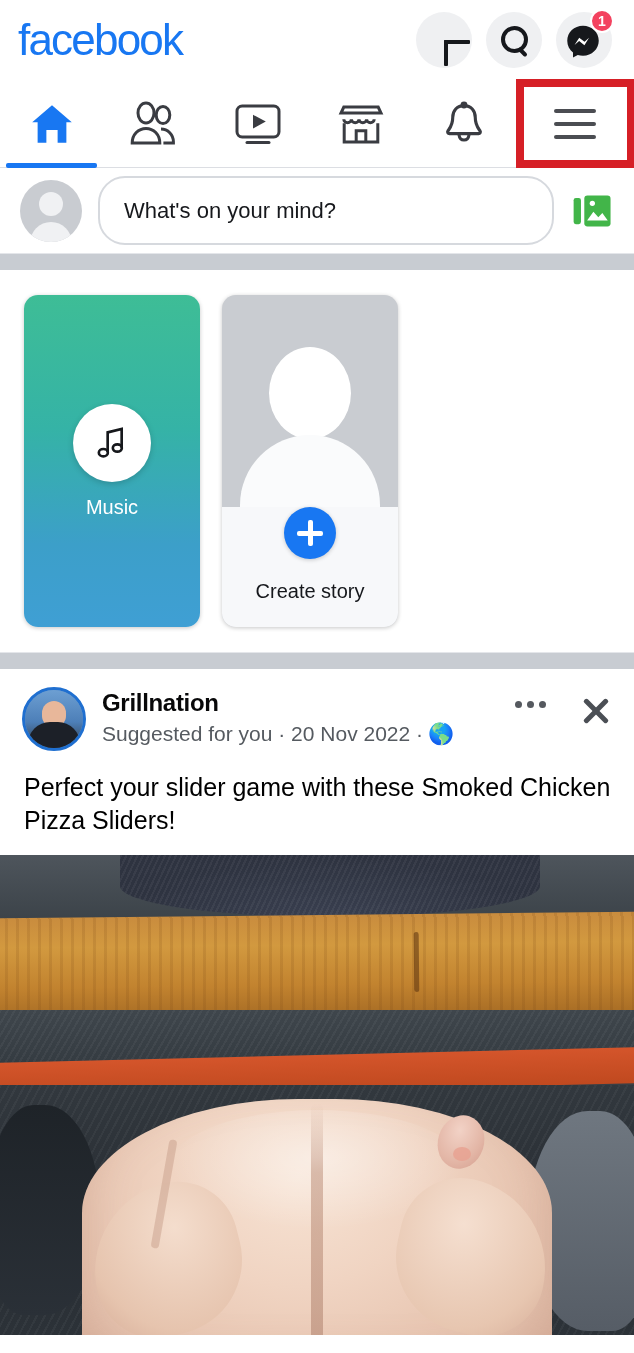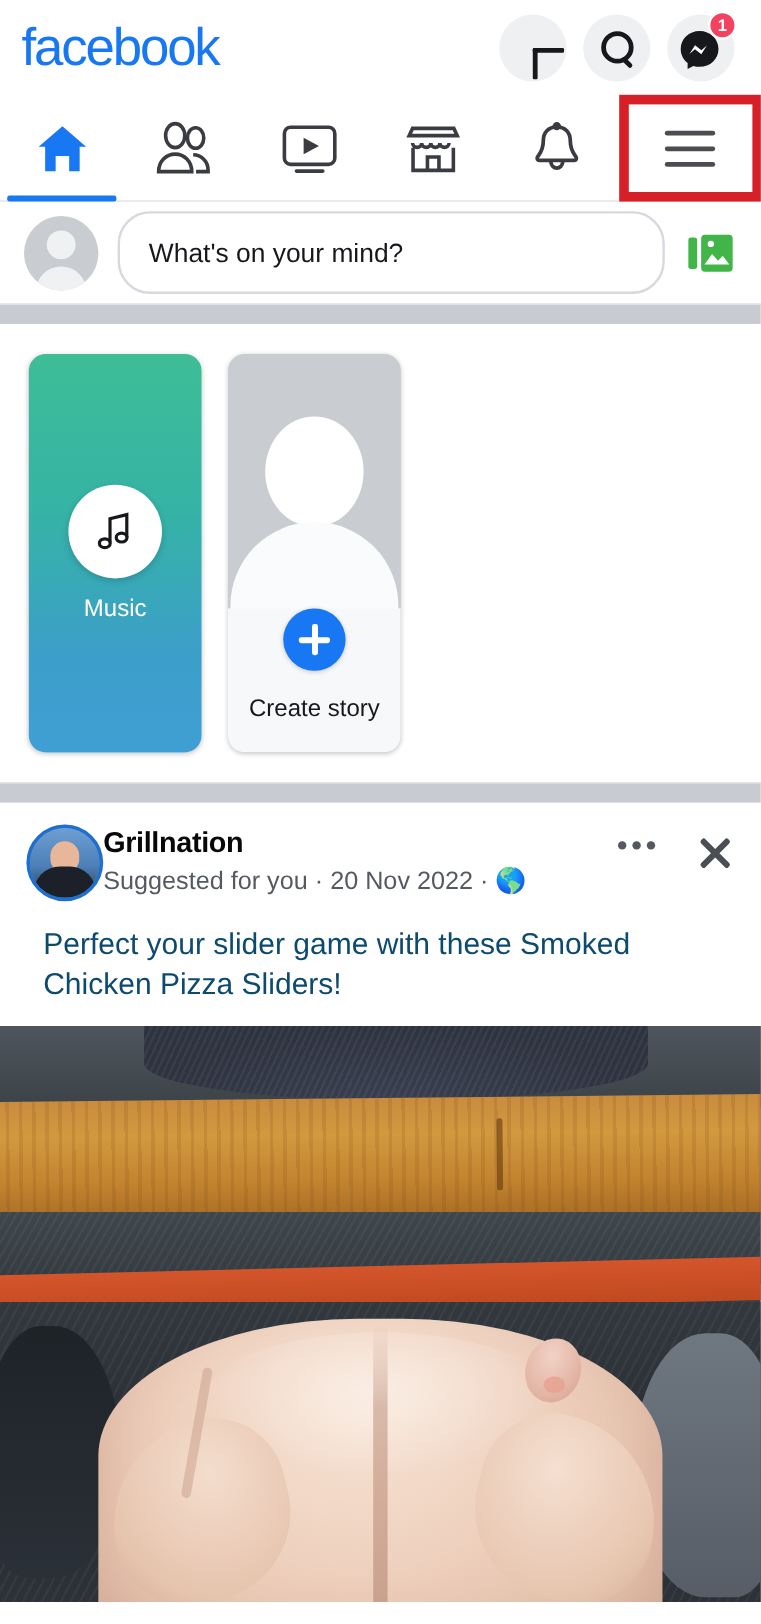--- a/index.html
+++ b/index.html
@@ -100,21 +100,21 @@
 
   
   .sep { height: 17px; background: #c8ccd2; border-top: 1px solid #e4e6ea; }
 
   
   .stories {
     height: 382px; display: flex; gap: 22px;
     padding: 25px 0 25px 24px; background: #fff; overflow: hidden;
   }
   .story-card {
-    width: 144px; height: 332px; border-radius: 14px;
+    width: 176px; height: 332px; border-radius: 14px;
     position: relative; overflow: hidden; flex: 0 0 auto;
     box-shadow: 0 1px 4px rgba(0,0,0,.22);
   }
   .story-music {
     background: linear-gradient(180deg, #3ebd96 0%, #35b3a6 40%, #3c9fc9 75%, #3f9fd4 100%);
     display: flex; flex-direction: column; align-items: center;
     justify-content: center; gap: 14px;
   }
   .music-circle {
     width: 78px; height: 78px; border-radius: 50%; background: #fff;
@@ -142,21 +142,21 @@
     width: 52px; height: 52px; border-radius: 50%; background: #1877f2;
     display: flex; align-items: center; justify-content: center; z-index: 3;
     box-shadow: 0 1px 4px rgba(0,0,0,.2);
   }
   .cs-plus .ph { position: absolute; width: 26px; height: 5px; background: #fff; border-radius: 2px; }
   .cs-plus .pv { position: absolute; width: 5px; height: 26px; background: #fff; border-radius: 2px; }
 
   
   .post { background: #fff; }
   .post-head {
-    display: flex; align-items: flex-start; 
+    display: flex; align-items: flex-start; gap: 16px;
     padding: 18px 22px 8px 22px;
   }
   .post-avatar {
     width: 64px; height: 64px; border-radius: 50%; flex: 0 0 auto;
     border: 3px solid #1f6fd0; overflow: hidden; position: relative;
     background: #5b8fc9;
   }
   .pa-sky { position: absolute; inset: 0; background: linear-gradient(180deg,#6d9fd2 0%, #4d7fb8 55%, #2e3a48 100%); }
   .pa-face { position: absolute; left: 50%; top: 11px; transform: translateX(-50%);
     width: 24px; height: 26px; border-radius: 12px 12px 11px 11px; background: #e8b79a; }
@@ -169,22 +169,22 @@
   .dots { display: flex; gap: 5px; align-items: center; padding: 6px 0; }
   .dots i { width: 7px; height: 7px; border-radius: 50%; background: #55595f; display: block; }
   .xbtn { width: 32px; height: 32px; position: relative; }
   .xbtn::before, .xbtn::after {
     content: ""; position: absolute; left: 50%; top: 50%;
     width: 32px; height: 5px; background: #4b4f55; border-radius: 2px;
   }
   .xbtn::before { transform: translate(-50%,-50%) rotate(45deg); }
   .xbtn::after  { transform: translate(-50%,-50%) rotate(-45deg); }
   .post-text {
-    padding: 12px 22px 18px 36px; font-size: 25px; line-height: 1.32;
-    color: #0c4a6e;
+    padding: 12px 22px 18px 24px; font-size: 25px; line-height: 1.32;
+    color: #000000;
   }
 
   
   .post-media { position: relative; width: 634px; height: 480px; overflow: hidden; background: #3a3f45; }
   .m-dark-top { position: absolute; left: 0; right: 0; top: 0; height: 68px;
     background: linear-gradient(180deg,#4e555c 0%, #3b4248 100%); }
   .m-sweater { position: absolute; left: 120px; top: 0; width: 420px; height: 62px;
     background: radial-gradient(ellipse at 50% 120%, #3b4152 0%, #2e3340 70%);
     border-radius: 0 0 60% 60%; }
   .m-sweater-tex { position: absolute; left: 120px; top: 0; width: 420px; height: 62px;

